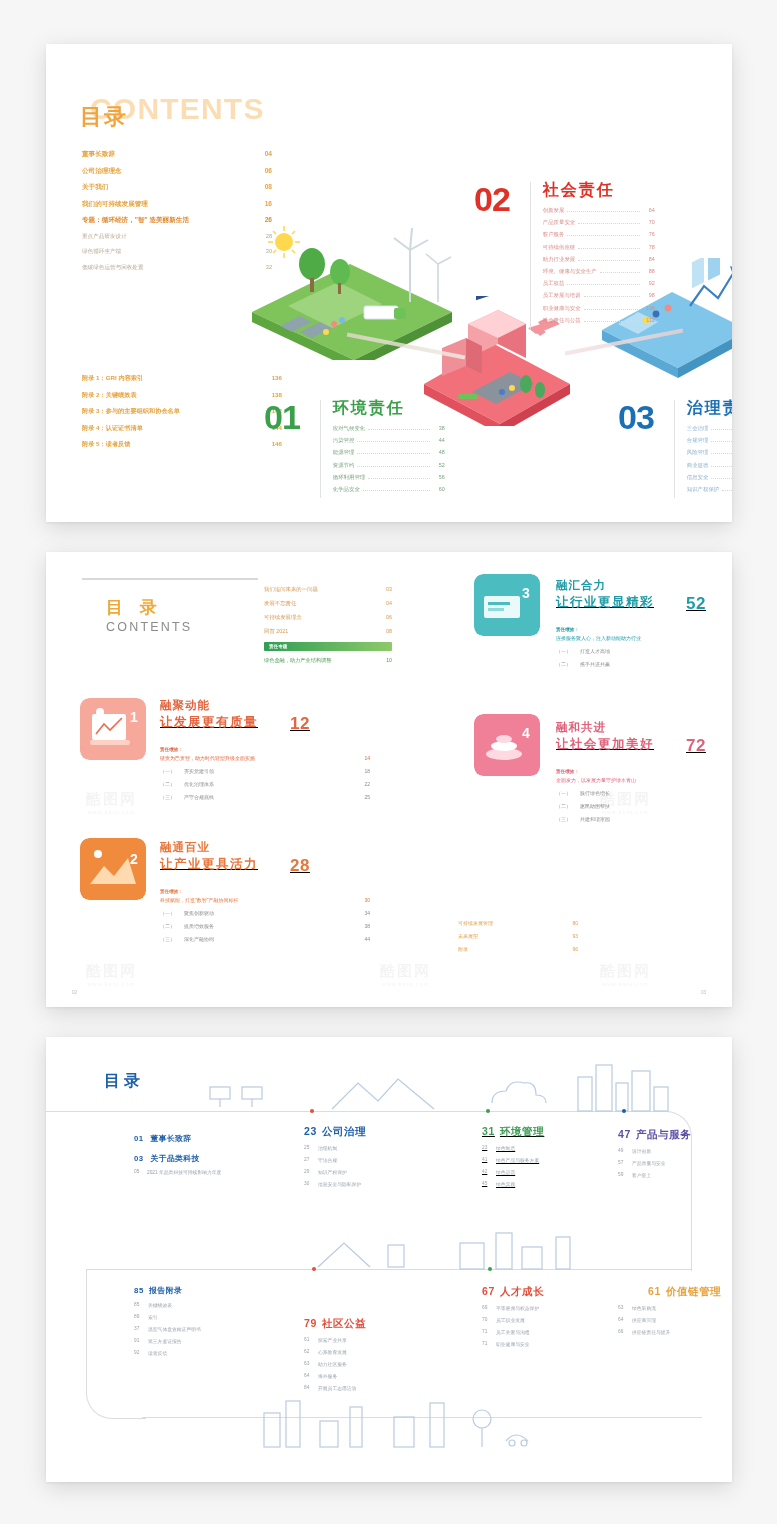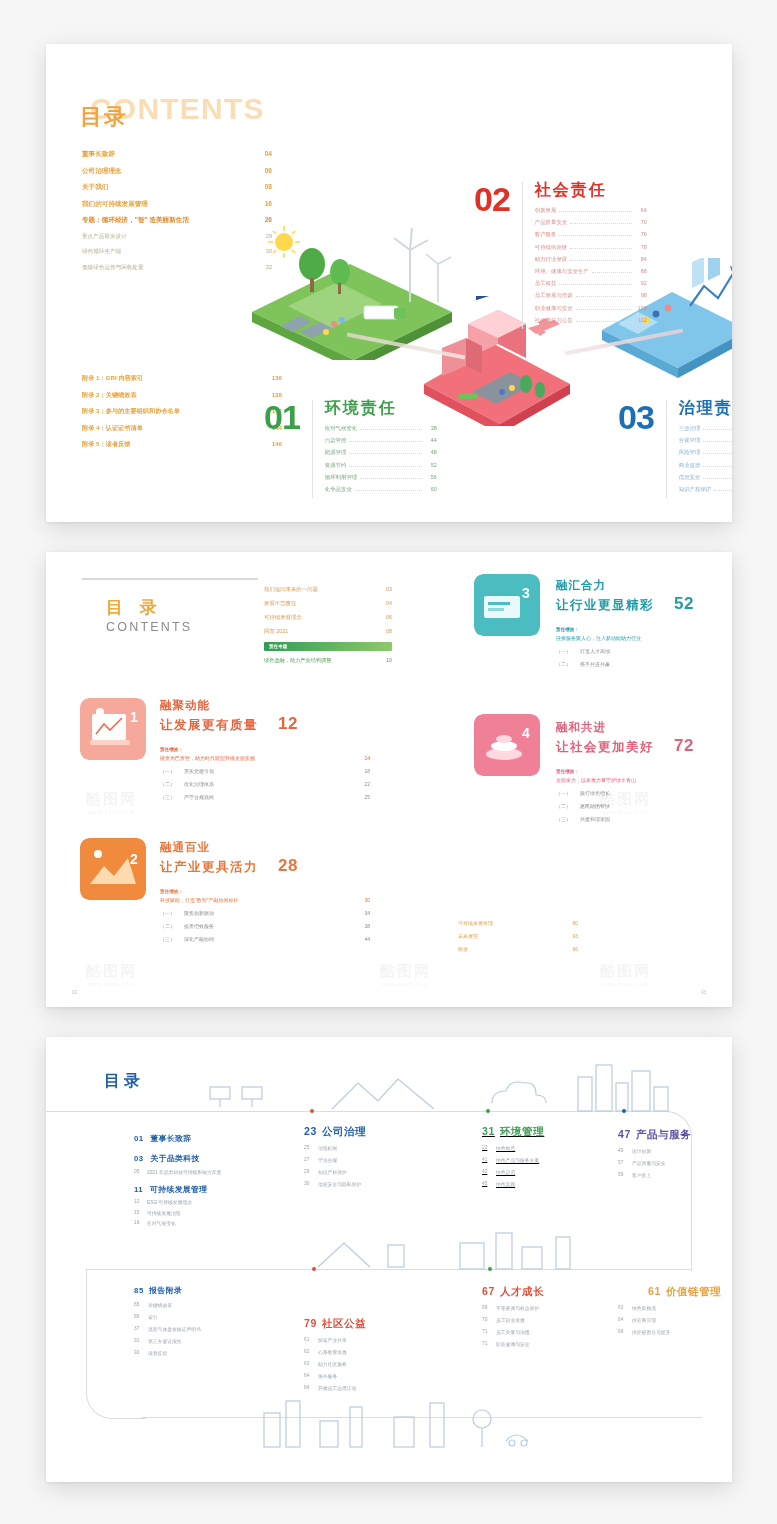--- a/index.html
+++ b/index.html
@@ -67,21 +67,21 @@
   #sec02 { left: 428px; top: 138px; }
   #sec02 .num { color: #e03127; }
   #sec02 .sec-h { color: #e03127; }
   #sec02 .it .t, #sec02 .it .n { color: #d98d8a; }
   #sec03 { left: 572px; top: 356px; }
   #sec03 .num { color: #1b6fb5; }
   #sec03 .sec-h { color: #1b6fb5; }
   #sec03 .it .t, #sec03 .it .n { color: #8ab1cf; }
 
   .sec-flex { display: flex; align-items: flex-start; }
-  .sec-body { margin-left: 12px; padding-left: 12px; border-left: 1px solid #e2e2e2; }
+  .sec-body { margin-left: 20px; padding-left: 12px; border-left: 1px solid #e2e2e2; }
 
   
   #page2 { left: 46px; top: 552px; width: 686px; height: 455px; }
 
   .p2-topline { position:absolute; left:36px; top:26px; width:176px; height:1.5px; background:#d9d9d9; }
   .p2-mulu { position:absolute; left:60px; top:44px; font-size:17px; font-weight:700; color:#efa83a; letter-spacing:6px; }
   .p2-contents { position:absolute; left:60px; top:68px; font-size:12.5px; color:#8b8b8b; letter-spacing:2.2px; }
 
   .p2-introlist { position:absolute; left:218px; top:34px; width:128px; }
   .p2-ir { display:flex; align-items:baseline; margin-bottom:7px; font-size:5.4px; color:#d79a52; }
@@ -94,21 +94,21 @@
   }
   .p2-greenrow { display:flex; align-items:baseline; margin-top:6px; font-size:5.2px; color:#4c9e56; }
   .p2-greenrow .t { flex:1; white-space:nowrap; }
   .p2-greenrow .n { width:14px; text-align:right; }
 
   
   .p2-block { position:absolute; }
   .p2-block .bh  { font-size:11.5px; font-weight:700; letter-spacing:1px; line-height:1.35; }
   .p2-block .bs  { font-size:12.5px; font-weight:700; letter-spacing:1.5px; }
   .p2-block .bnum{ font-size:17px; font-weight:700; letter-spacing:.5px; }
-  .p2-block .bhead-row { display:flex; align-items:flex-end; gap:20px; }
+  .p2-block .bhead-row { display:flex; gap:32px;text-decoration:underline; }
   .p2-block .resp-label { margin-top:13px; font-size:4.6px; font-weight:700; }
   .p2-block .resp-line { display:flex; align-items:baseline; margin-top:3px; font-size:5px; }
   .p2-block .resp-line .t { flex:1; white-space:nowrap; }
   .p2-block .resp-line .n { width:14px; text-align:right; }
   .p2-block .sub-line { display:flex; align-items:baseline; margin-top:7px; font-size:5px; color:#8c8c8c; }
   .p2-block .sub-line .k { width:24px; }
   .p2-block .sub-line .t { flex:1; white-space:nowrap; }
   .p2-block .sub-line .n { width:14px; text-align:right; }
 
   .p2-thumb { position:absolute; width:66px; height:62px; border-radius:9px; overflow:hidden; }
@@ -704,35 +704,20 @@
         <div class="p3-lg-item">
           <div class="hh"><span class="nn">01</span>董事长致辞</div>
         </div>
         <div class="p3-lg-item">
           <div class="hh"><span class="nn">03</span>关于品类科技</div>
           <div class="ss">
             <span class="pn">05</span>
             <span>2021 年品类科技可持续影响力年度</span>
           </div>
         </div>
-        <div class="p3-lg-item">
-          <div class="hh"><span class="nn">11</span>可持续发展管理</div>
-          <div class="ss">
-            <span class="pn">12</span>
-            <span>ESG 可持续发展理念</span>
-          </div>
-          <div class="ss">
-            <span class="pn">15</span>
-            <span>可持续发展治理</span>
-          </div>
-          <div class="ss">
-            <span class="pn">16</span>
-            <span>应对气候变化</span>
-          </div>
-        </div>
       </div>
     <div id="p3top">
         <div class="p3-col" style="left: 258px; top: 88px;">
           <div class="ch" style="color:#1d5fa8"><span class="cn">23</span>公司治理</div>
           <div class="cl">
             <span class="pn">25</span>
             <span class="t">治理机制</span>
           </div>
           <div class="cl">
             <span class="pn">27</span>

